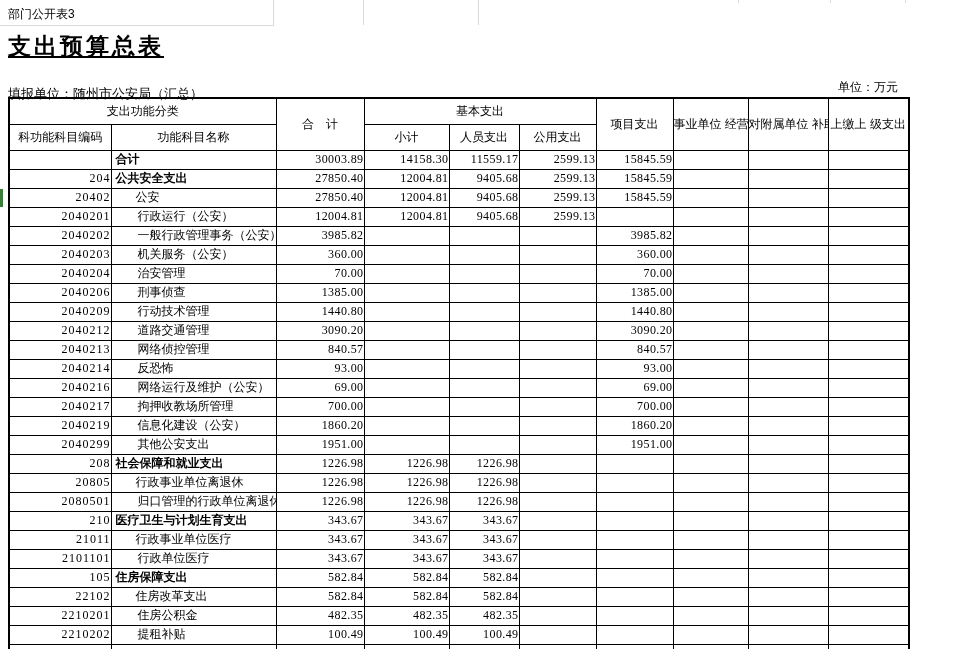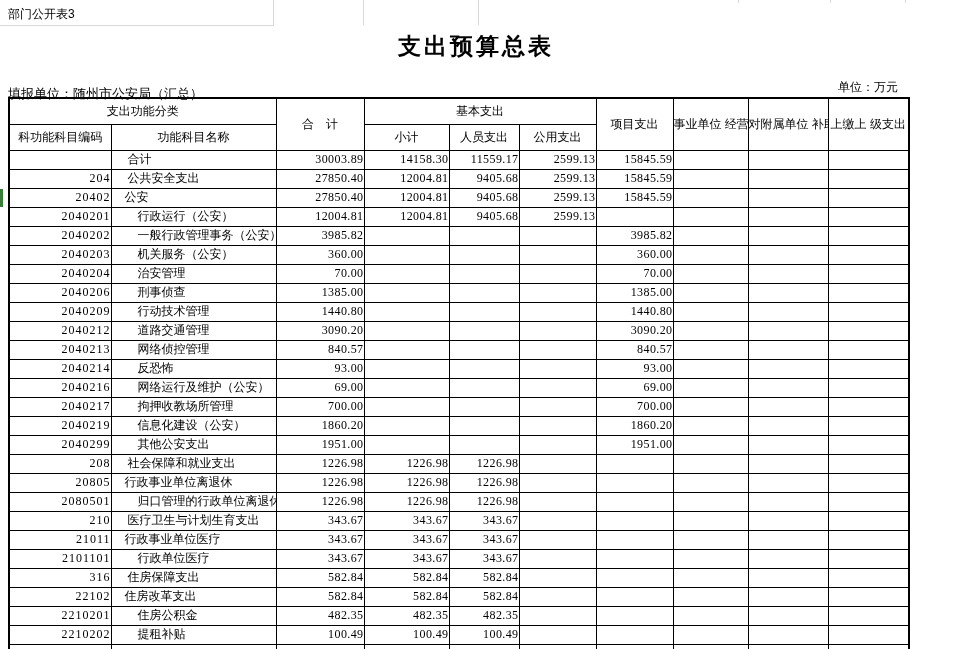--- a/index.html
+++ b/index.html
@@ -2,23 +2,23 @@
 <html><head>
 <meta charset="utf-8">
 <style>
   html,body{margin:0;padding:0;}
   body{
     width:960px;height:649px;position:relative;overflow:hidden;
     background:#ffffff;color:#000;
     font-family:"Liberation Sans","DejaVu Sans",sans-serif;
   }
   .sheet-label{position:absolute;left:8px;top:6px;font-size:12px;}
-  .page-title{position:absolute;left:26px;top:31px;width:900px;text-align:center;
+  .page-title{position:absolute;left:8px;top:31px;width:900px;text-align:left;
     font-size:23px;font-weight:bold;letter-spacing:3px;
-    font-family:"Liberation Serif","DejaVu Serif",serif;}
+    font-family:"Liberation Serif","DejaVu Serif",serif;text-decoration:underline;}
   .report-unit{position:absolute;left:8px;top:77px;font-size:13px;margin-top:8px;}
   .unit-note{position:absolute;right:62px;top:79px;font-size:12px;margin-left:23px;}
 
   table.budget{
     position:absolute;left:8px;top:97px;width:900px;
     border-collapse:collapse;table-layout:fixed;
     font-size:12px;
   }
   table.budget th,table.budget td{
     border:1px solid #000;padding:0;overflow:hidden;white-space:nowrap;
@@ -31,22 +31,22 @@
   }
   tr.h1 th{height:26px;}
   tr.h2 th{height:26px;}
   .two-line{white-space:pre-line;}
   tbody tr{height:19px;}
   td.code{
     text-align:right;padding-left:3px;letter-spacing:1px;
     font-family:"Liberation Serif","DejaVu Serif",serif;
   }
   td.name{text-align:left;}
-  td.name.ind-0{padding-left:16px;}
-  td.name.ind-1{padding-left:13px;}
+  td.name.ind-0{padding-left:4px;font-weight:bold;}
+  td.name.ind-1{padding-left:24px;}
   td.name.ind-2{padding-left:26px;}
   td.num{
     text-align:right;padding-right:4px;letter-spacing:0.4px;
     font-family:"Liberation Serif","DejaVu Serif",serif;
   }
   tr.partial td{border-bottom:none;}
 
   .gridline{position:absolute;background:#d9d9d9;}
   .selection-mark{position:absolute;left:0;top:189px;width:3px;height:18px;}
 </style>
@@ -361,21 +361,21 @@
         <td class="num">343.67</td>
         <td class="num">343.67</td>
         <td class="num">343.67</td>
         <td class="num"></td>
         <td class="num"></td>
         <td class="num"></td>
         <td class="num"></td>
         <td class="num"></td>
       </tr>
       <tr>
-        <td class="code">316</td>
+        <td class="code">105</td>
         <td class="name ind-0">住房保障支出</td>
         <td class="num">582.84</td>
         <td class="num">582.84</td>
         <td class="num">582.84</td>
         <td class="num"></td>
         <td class="num"></td>
         <td class="num"></td>
         <td class="num"></td>
         <td class="num"></td>
       </tr>

